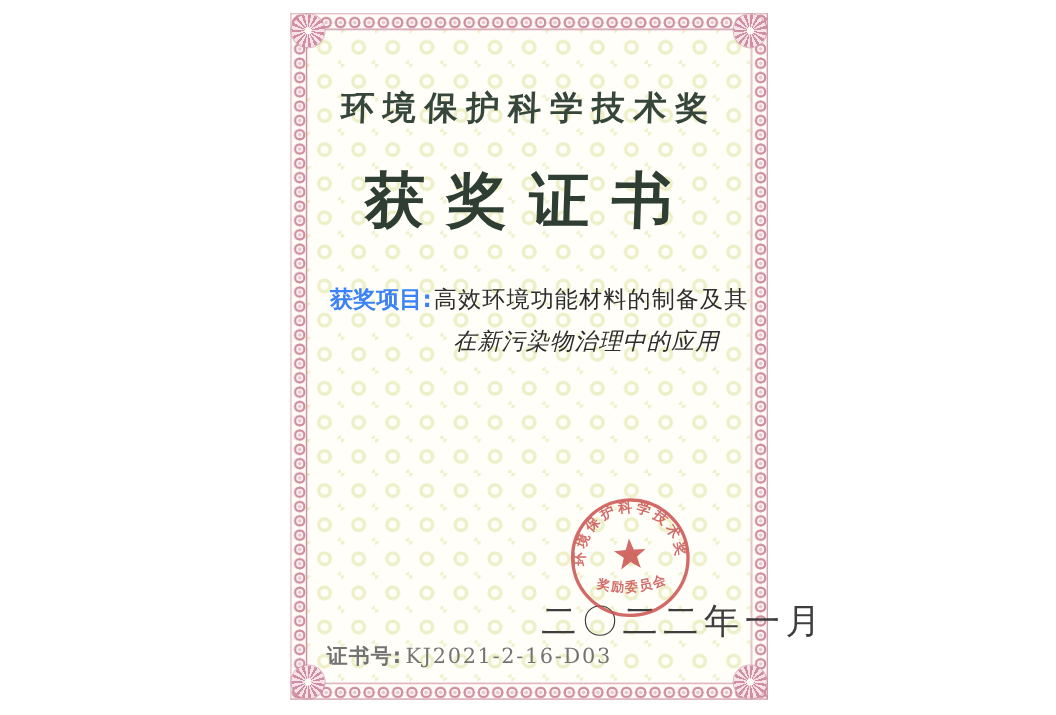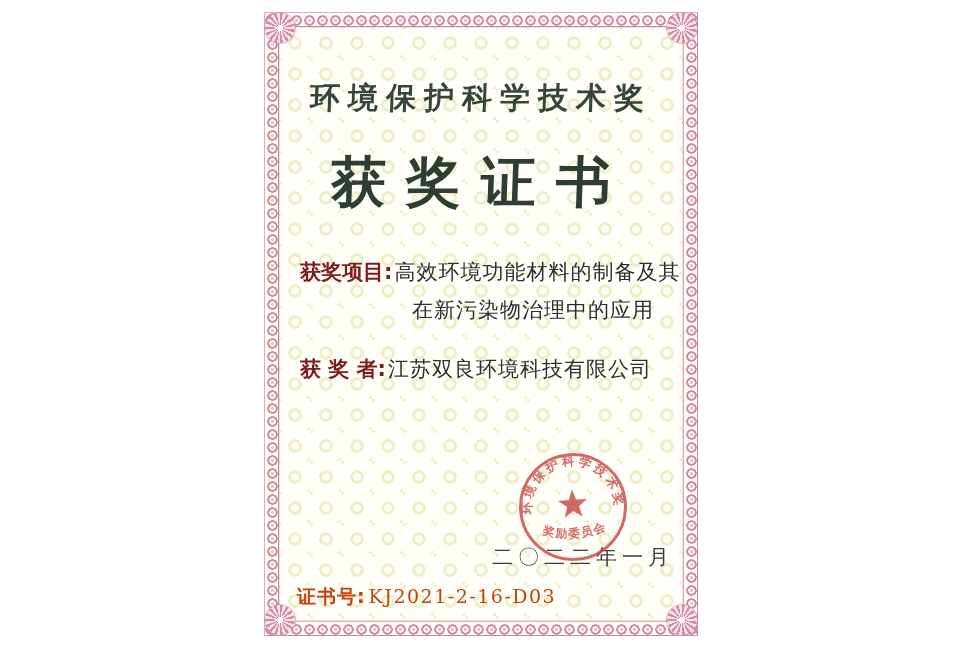--- a/index.html
+++ b/index.html
@@ -84,53 +84,53 @@
     font-weight: 700;
     font-size: 55px;
     letter-spacing: 20px;
     color: #2f3e33;
     transform: skewX(-2deg);
   }
   .body-block { position: absolute; left: 36px; top: 241px; width: 382px; }
   .row { font-size: 21px; line-height: 38px; color: #222; white-space: nowrap; }
   .lbl {
     font-weight: 700;
-    color: #7f1d1d;
+    color: #3b82f6;
     font-family: "DejaVu Sans", sans-serif;
     margin-right: 2px;
   }
   .val {
     font-family: "DejaVu Serif", serif;
     color: #2e2e2e;
     letter-spacing: 1px;
   }
-  .indent-wrap { margin-left: 112px; }
+  .indent-wrap { margin-left: 112px; font-style: italic; }
   .winner-row { margin-top: 21px; }
   .note-row { margin-left: 148px; }
   
   .seal {
     position: absolute; left: 252px; top: 438px;
     width: 114px; height: 114px;
     transform: rotate(-4deg);
     z-index: 3;
   }
   .seal text { font-family: "DejaVu Sans", sans-serif; }
   
   .date-line {
     position: absolute; left: 228px; top: 531px; z-index: 2;
     font-family: "DejaVu Serif", serif;
-    font-size: 21px;
+    font-size: 32px;
     letter-spacing: 5px;
     color: #3d3d3d;
     white-space: nowrap;
   }
   .certno-line {
     position: absolute; left: 33px; top: 572px;
     font-size: 19px;
-    color: #c2410c;
+    color: #737373;
     white-space: nowrap;
   }
   .certno-line .no-lbl { font-weight: 700; letter-spacing: 1px; }
   .certno-line .no-val {
     font-family: "DejaVu Serif", serif;
     letter-spacing: 1.5px;
     margin-left: 3px;
   }
 </style>
 </head>
@@ -153,23 +153,20 @@
     <div class="award-title">环境保护科学技术奖</div>
     <div class="cert-title">获奖证书</div>
 
     <div class="body-block">
       <div class="row">
         <span class="lbl">获奖项目:</span><span class="val">高效环境功能材料的制备及其</span>
       </div>
       <div class="row indent-wrap">
         <span class="val">在新污染物治理中的应用</span>
       </div>
-      <div class="row winner-row">
-        <span class="lbl">获 奖 者:</span><span class="val">江苏双良环境科技有限公司</span>
-      </div>
     </div>
 
     <svg class="seal" viewBox="0 0 150 150">
       <g opacity="0.82">
         <circle cx="75" cy="75" r="69" fill="none" stroke="#c94a48" stroke-width="4"></circle>
         <path id="sealArc" d="M 23.3,93.8 A 55,55 0 1 1 126.7,93.8" fill="none"></path>
         <text font-size="16.5" fill="#c94a48" font-weight="bold" letter-spacing="4">
           <textPath href="#sealArc" startOffset="50%" text-anchor="middle">环境保护科学技术奖</textPath>
         </text>
         <polygon fill="#c94a48" points="75,52 79.8,65.4 94,65.8 82.8,74.5 86.8,88.2 75,80.2 63.2,88.2 67.2,74.5 56,65.8 70.2,65.4"></polygon>

